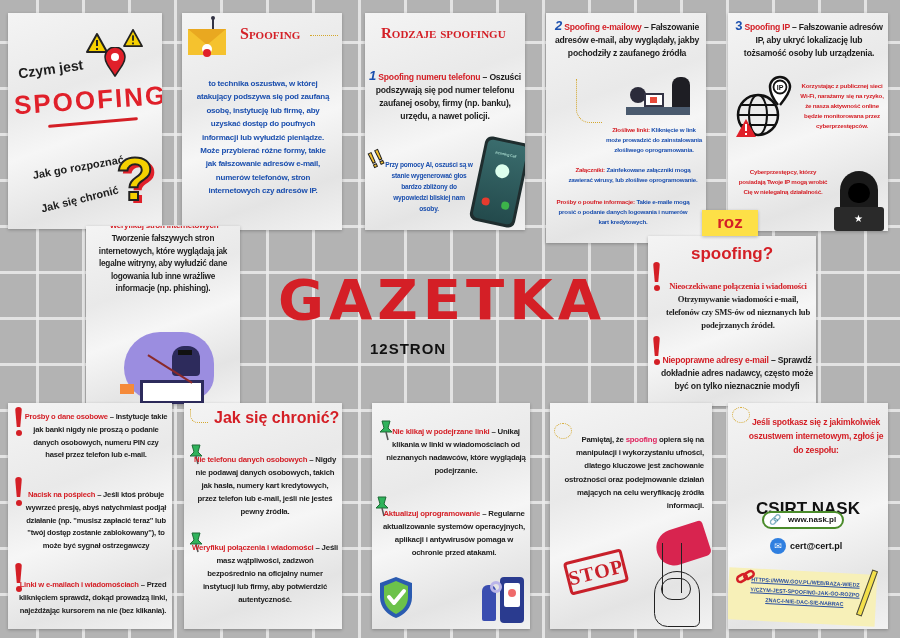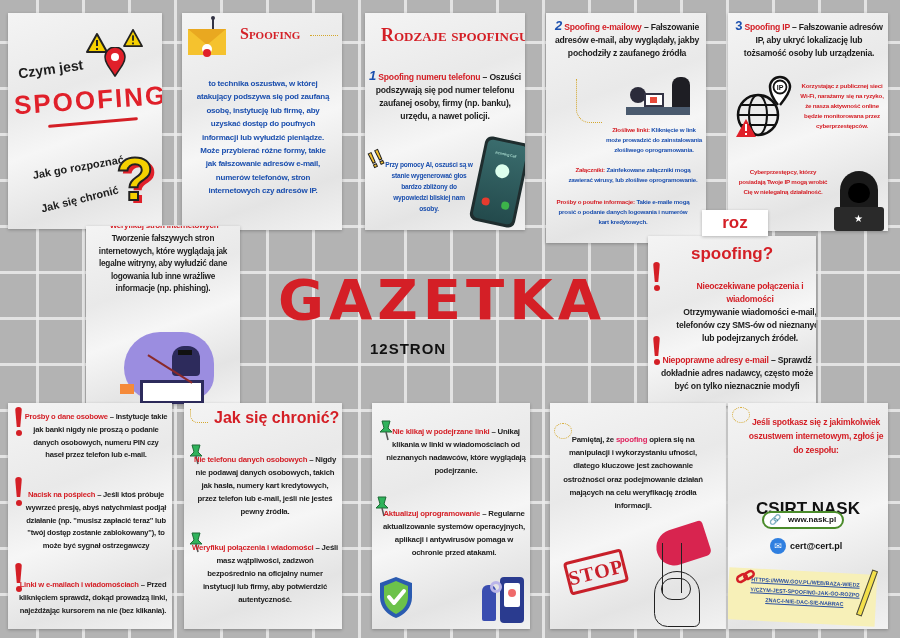--- a/index.html
+++ b/index.html
@@ -82,21 +82,21 @@
       <path d="M1 14 L20 30 L39 14" fill="#e9a820"></path>
       <circle cx="20" cy="34" r="5" fill="#fff"></circle>
       <circle cx="20" cy="38" r="4" fill="#e0202a"></circle>
     </svg>
   <div class="abs title-red" style="left:58px;top:12px;font-size:16px;font-variant:small-caps;font-family:'Liberation Serif',serif;">Spoofing</div>
   <div class="abs" style="left:128px;top:22px;width:28px;border-top:1px dotted #d4a72c;"></div>
   <div class="abs txt blue" style="left:12px;top:64px;width:138px;font-size:8px;line-height:13.4px;">to technika oszustwa, w której atakujący podszywa się pod zaufaną osobę, instytucję lub firmę, aby uzyskać dostęp do poufnych informacji lub wyłudzić pieniądze. Może przybierać różne formy, takie jak fałszowanie adresów e-mail, numerów telefonów, stron internetowych czy adresów IP.</div>
 </div>
 
 <div class="page" style="left:365px;top:13px;width:160px;height:217px;">
-  <div class="abs title-red" style="left:16px;top:12px;font-size:18px;font-variant:small-caps;font-family:'Liberation Serif',serif;white-space:nowrap;">Rodzaje spoofingu</div>
+  <div class="abs title-red" style="left:16px;top:12px;font-size:15px;font-variant:small-caps;font-family:'Liberation Serif',serif;white-space:nowrap;">Rodzaje spoofingu</div>
   <div class="abs txt" style="left:4px;top:56px;width:152px;">
     <span class="blue" style="font-size:13px;font-style:italic;">1</span>
     <span class="red">Spoofing numeru telefonu</span><span class="dark"> – Oszuści podszywają się pod numer telefonu zaufanej osoby, firmy (np. banku), urzędu, a nawet policji.</span>
   </div>
   <div class="abs" style="left:4px;top:133px;font-size:22px;font-weight:900;color:#f5c22e;-webkit-text-stroke:1px #222;transform:rotate(-25deg);">!!</div>
   <div class="abs txt-sm blue" style="left:20px;top:146px;width:88px;font-size:6.6px;line-height:11px;">Przy pomocy AI, oszuści są w stanie wygenerować głos bardzo zbliżony do wypowiedzi bliskiej nam osoby.</div>
 
   <div class="abs" style="left:112px;top:126px;width:46px;height:86px;background:#1f2d2e;border-radius:7px;transform:rotate(12deg);padding:3px;">
     <div style="width:100%;height:100%;background:linear-gradient(#3a6c6d,#234a4c);border-radius:5px;position:relative;">
       <div style="position:absolute;top:10px;width:100%;font-size:3.5px;color:#cfe;">Incoming Call</div>
@@ -168,30 +168,30 @@
     <div style="position:absolute;left:64px;top:22px;width:14px;height:5px;background:#111;"></div>
     <div style="position:absolute;left:26px;top:52px;width:64px;height:24px;background:#fff;border:3px solid #2d2b5c;"></div>
     <div style="position:absolute;left:6px;top:56px;width:14px;height:10px;background:#f58a3a;"></div>
     <div style="position:absolute;left:30px;top:40px;width:52px;height:2px;background:#8a2a2a;transform:rotate(32deg);"></div>
   </div>
 </div>
 
 <div class="page" style="left:648px;top:236px;width:168px;height:170px;">
   <div class="abs title-red" style="left:0;top:8px;width:168px;font-size:17px;">spoofing?</div>
   <div class="excl" style="left:4px;top:26px;"></div>
-  <div class="abs txt" style="left:26px;top:44px;width:152px;">
+  <div class="abs txt" style="left:14px;top:44px;width:152px;font-family:Liberation Serif, serif;">
     <div class="red">Nieoczekiwane połączenia i wiadomości</div>
     <div class="dark">Otrzymywanie wiadomości e-mail, telefonów czy SMS-ów od nieznanych lub podejrzanych źródeł.</div>
   </div>
   <div class="excl" style="left:4px;top:100px;"></div>
   <div class="abs txt" style="left:12px;top:118px;width:154px;">
     <span class="red">Niepoprawne adresy e-mail</span><span class="dark"> – Sprawdź dokładnie adres nadawcy, często może być on tylko nieznacznie modyfi</span>
   </div>
 </div>
-<div class="page" style="left:702px;top:210px;width:66px;height:26px;background:#ffffff;">
+<div class="page" style="left:702px;top:210px;width:56px;height:26px;background:#fde047;">
   <div class="title-red" style="font-size:17px;line-height:26px;">roz</div>
 </div>
 
 <div class="abs" style="left:270px;top:268px;width:344px;text-align:center;font-family:'DejaVu Sans',sans-serif;font-size:56px;font-weight:900;letter-spacing:5px;color:#d41f26;line-height:64px;">GAZETKA</div>
 <div class="abs" style="left:370px;top:340px;width:144px;text-align:left;font-family:'Liberation Sans',sans-serif;font-size:15px;font-weight:bold;color:#111;letter-spacing:1px;text-transform:uppercase;">12stron</div>
 
 <div class="page" style="left:8px;top:403px;width:164px;height:226px;">
   <div class="excl" style="left:6px;top:4px;"></div>
   <div class="abs txt" style="left:16px;top:8px;width:144px;font-size:7.6px;line-height:12.8px;">
     <span class="red">Prośby o dane osobowe</span><span class="dark"> – Instytucje takie jak banki nigdy nie proszą o podanie danych osobowych, numeru PIN czy haseł przez telefon lub e-mail.</span>
@@ -247,21 +247,21 @@
     </svg>
   <div class="abs" style="left:104px;top:172px;width:50px;height:52px;">
     <div style="position:absolute;left:24px;top:2px;width:24px;height:46px;background:#2a3b8f;border-radius:4px;"></div>
     <div style="position:absolute;left:28px;top:8px;width:16px;height:24px;background:#fff;border-radius:2px;"></div>
     <div style="position:absolute;left:32px;top:14px;width:8px;height:8px;border-radius:50%;background:#ef6b6b;"></div>
     <div style="position:absolute;left:6px;top:10px;width:14px;height:36px;background:#3a4db0;border-radius:6px 6px 2px 2px;"></div>
     <div style="position:absolute;left:14px;top:6px;width:12px;height:12px;border:3px solid #b9b4e8;border-radius:50%;"></div>
   </div>
 </div>
 
-<div class="page" style="left:550px;top:403px;width:176px;height:226px;">
+<div class="page" style="left:550px;top:403px;width:162px;height:226px;text-align:right;">
   <div class="abs" style="left:4px;top:20px;width:18px;height:16px;border:1px dotted #d4a72c;border-radius:50%;"></div>
   <div class="abs txt dark" style="left:12px;top:30px;width:142px;font-size:7.8px;line-height:13.2px;">
     <span>Pamiętaj, że </span><span class="pink">spoofing</span><span> opiera się na manipulacji i wykorzystaniu ufności, dlatego kluczowe jest zachowanie ostrożności oraz podejmowanie działań mających na celu weryfikację źródła informacji.</span>
   </div>
   <div class="abs" style="left:16px;top:152px;width:60px;height:34px;border:3px solid #c8202a;border-radius:4px;transform:rotate(-14deg);display:flex;align-items:center;justify-content:center;">
     <span style="font-family:'Liberation Serif',serif;font-size:20px;font-weight:900;color:#c8202a;letter-spacing:1px;">STOP</span>
   </div>
   <div class="abs" style="left:106px;top:124px;width:52px;height:36px;background:#d8244f;border-radius:20px 4px 6px 20px;transform:rotate(-18deg);"></div>
   <div class="abs" style="left:112px;top:140px;width:20px;height:50px;border-left:1px solid #222;border-right:1px solid #222;"></div>
   <div class="abs" style="left:104px;top:168px;width:46px;height:56px;border:1.5px solid #222;border-radius:24px 24px 6px 14px;">

